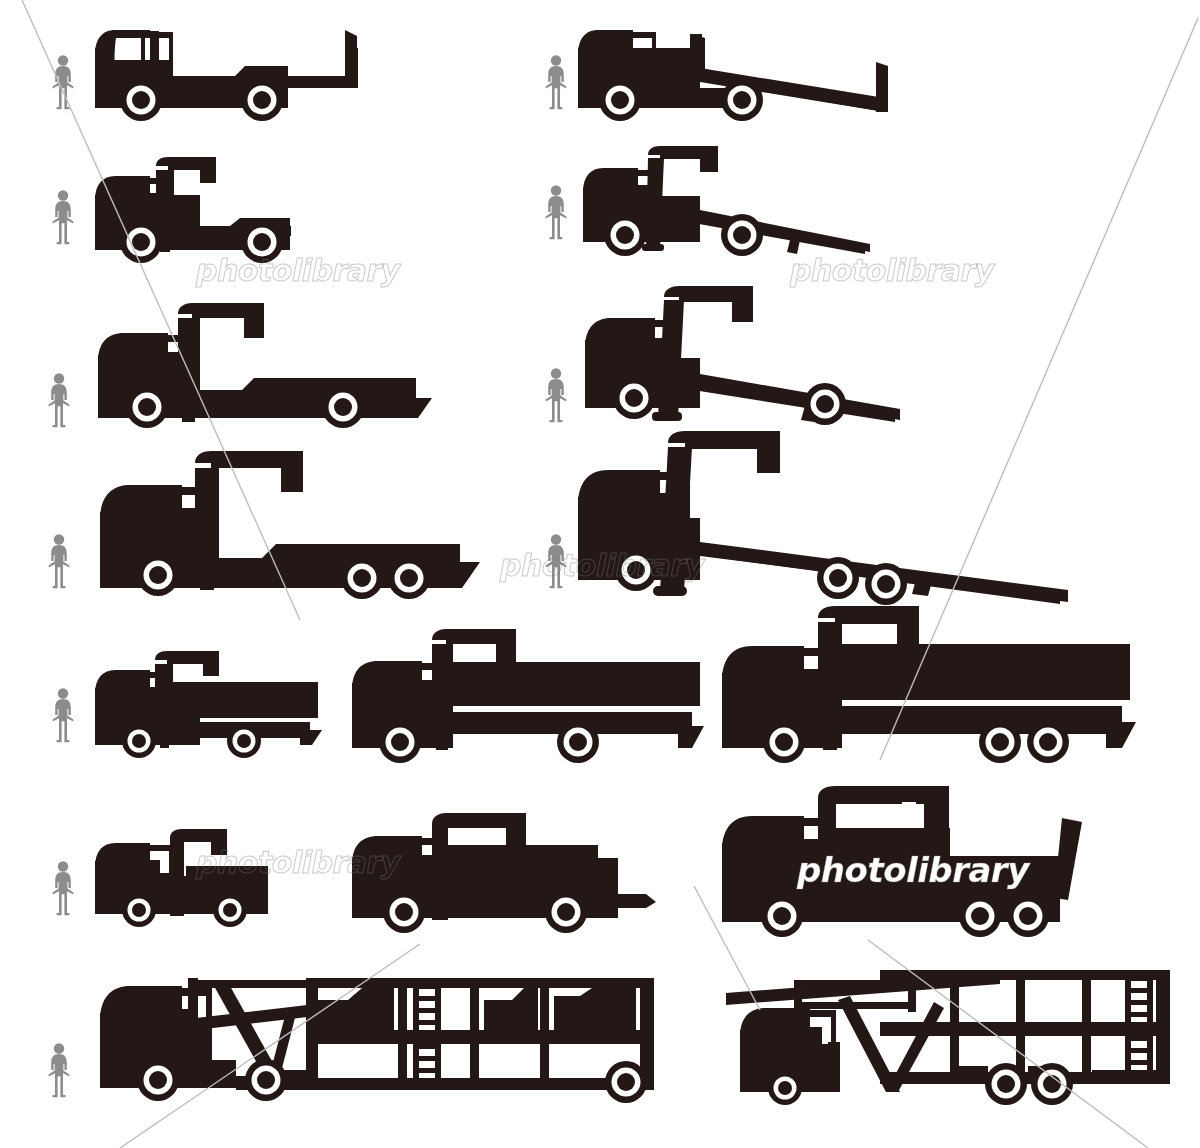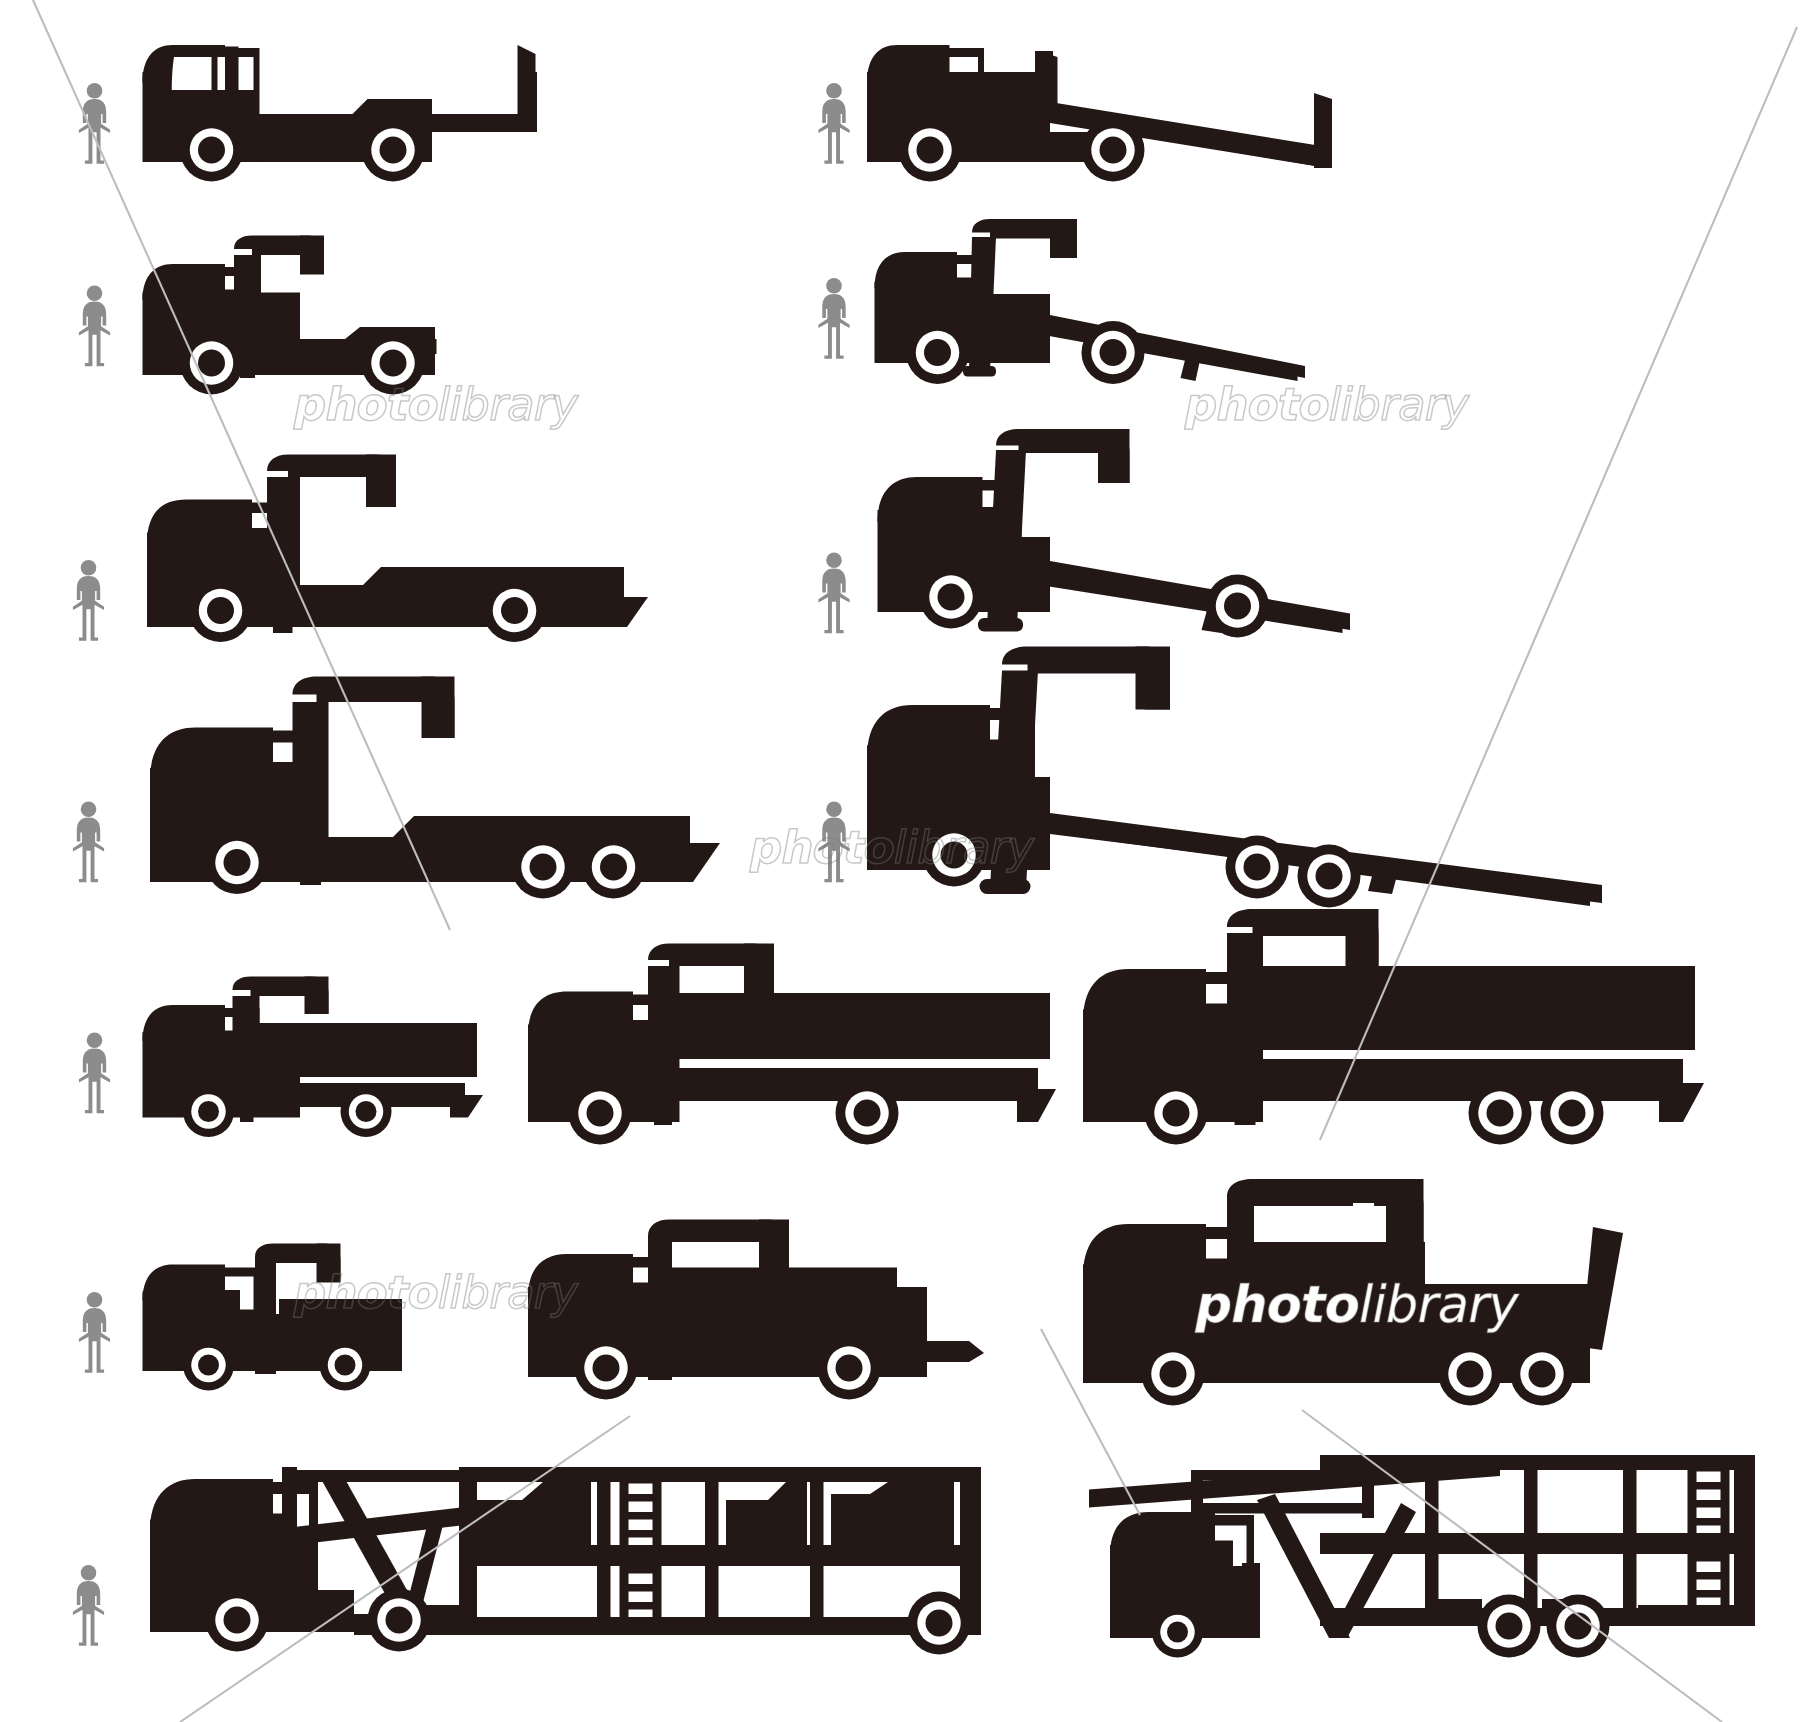--- a/index.html
+++ b/index.html
@@ -33,21 +33,21 @@
     white-space: nowrap;
     letter-spacing: -0.5px;
     color: rgba(255,255,255,0.0);
     -webkit-text-stroke: 1px rgba(120,120,120,0.40);
     text-shadow: 0 0 0 rgba(0,0,0,0);
   }
   .wm-text.solid {
     color: #ffffff;
     -webkit-text-stroke: 1px rgba(150,150,150,0.35);
   }
-  .wm-b { font-weight: normal; }
+  .wm-b { font-weight: bold; }
 </style>
 </head>
 <body>
 
 <div id="stage">
 
   <svg id="artboard" viewBox="0 0 1200 1148" xmlns="http://www.w3.org/2000/svg">
 
     <defs>
 

